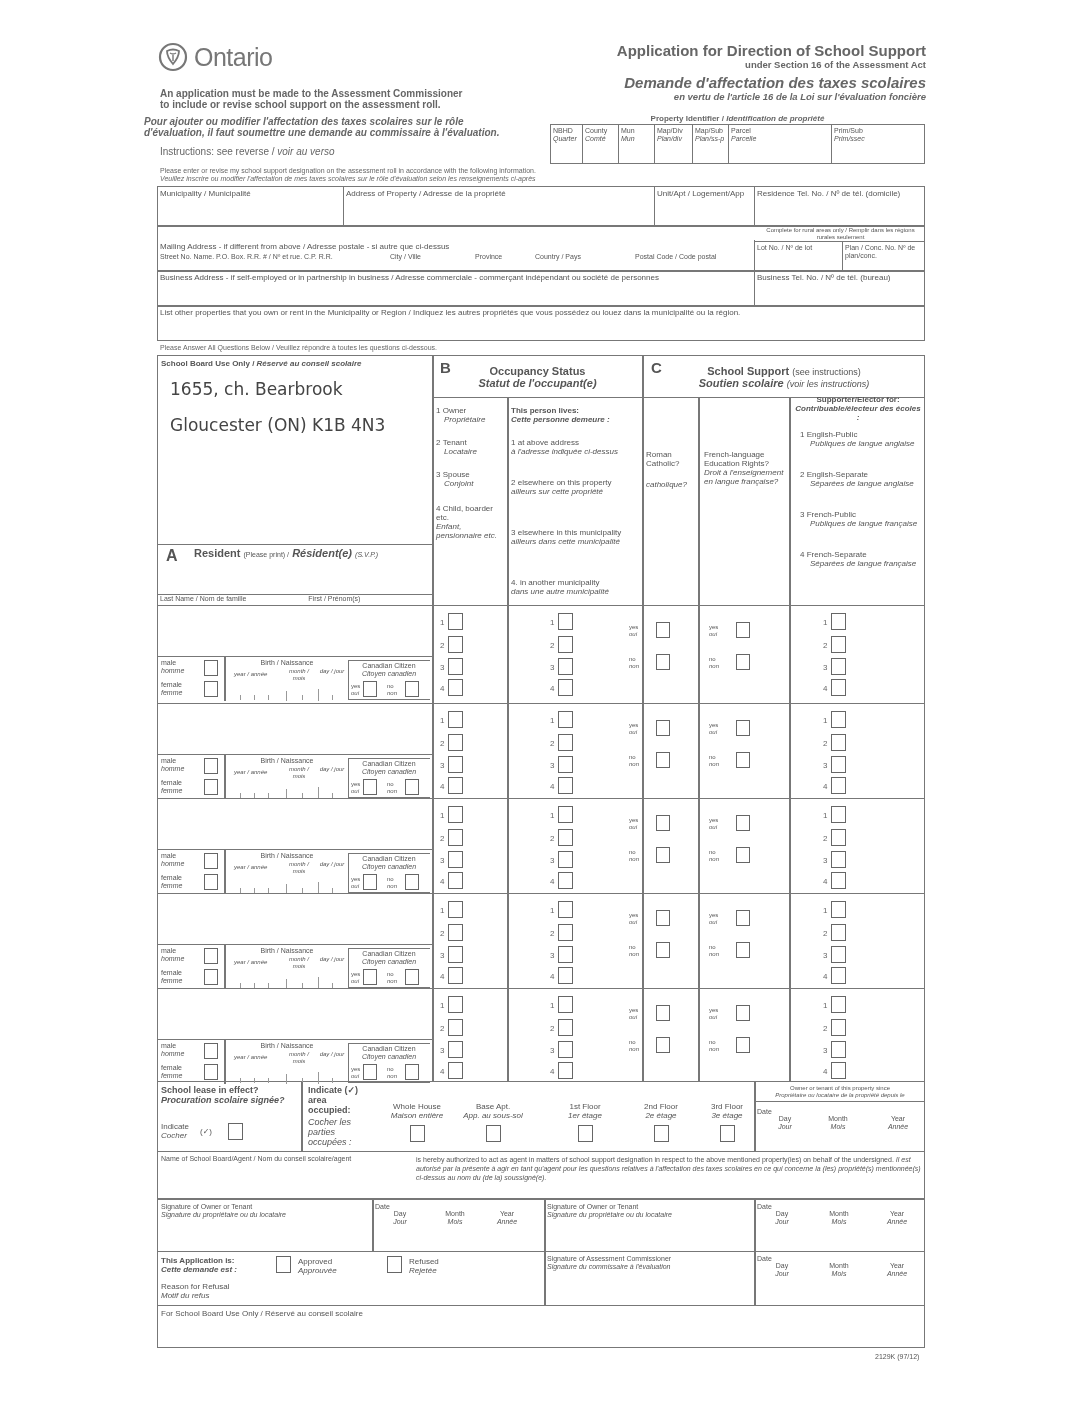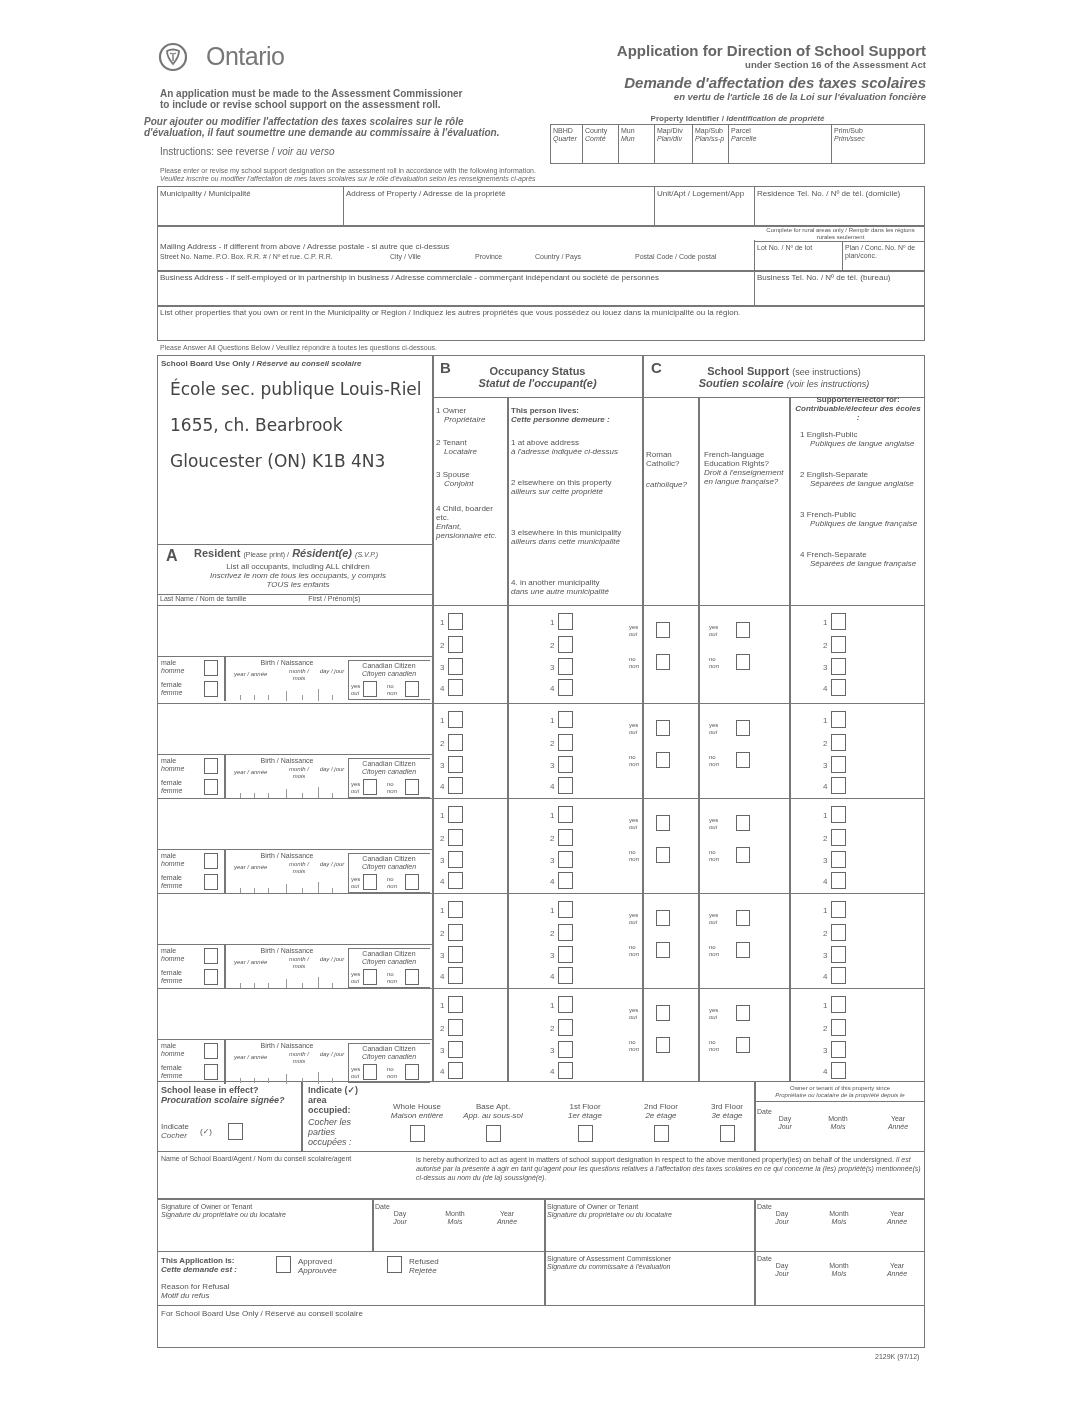--- a/index.html
+++ b/index.html
@@ -19,21 +19,21 @@
   .blk { display: block; }
   .center { text-align: center; }
   .right { text-align: right; }
   .vline { position: absolute; width: 1.5px; background: #777; }
   .hline { position: absolute; height: 1.5px; background: #777; }
   .tick { position: absolute; width: 1px; height: 5px; background: #999; }
 </style>
 </head>
 <body>
 
-<div class="abs" style="left:158px;top:42px;display:flex;align-items:flex-start;gap:12px;">
+<div class="abs" style="left:158px;top:42px;display:flex;align-items:center;">
   <svg width="30" height="30" viewBox="0 0 30 30">
     <circle cx="15" cy="15" r="13" fill="none" stroke="#777" stroke-width="2.2"></circle>
     <path d="M9 9 Q15 6 21 9 Q21 15 15 22 Q9 15 9 9 Z" fill="none" stroke="#777" stroke-width="1.8"></path>
     <path d="M12 11 Q15 13 18 11 M15 13 L15 19" fill="none" stroke="#777" stroke-width="1.4"></path>
   </svg>
   <span style="font-size:25px;color:#777;margin-left:6px;letter-spacing:-0.5px;">Ontario</span>
 </div>
 
 <div class="abs t10 bold" style="left:160px;top:88px;color:#666;">
   <span class="blk">An application must be made to the Assessment Commissioner</span>
@@ -128,38 +128,32 @@
 <div class="abs t7" style="left:160px;top:344px;color:#666;">Please Answer All Questions Below / Veuillez répondre à toutes les questions ci-dessous.</div>
 
 <div class="abs b" style="left:157px;top:355px;width:768px;height:727px;"></div>
 
 <div class="abs" style="left:158px;top:356px;width:274px;height:188px;">
   <div class="t8 bold" style="padding:3px;">
     <span>School Board Use Only /</span>
     <span class="it">Réservé au conseil scolaire</span>
   </div>
   <div style="padding:8px 0 0 12px;font-family:'DejaVu Sans',sans-serif;font-size:17px;color:#444;">
-    <span class="blk" style="height:36px;">École sec. publique Louis-Riel</span>
     <span class="blk" style="height:36px;">1655, ch. Bearbrook</span>
     <span class="blk">Gloucester (ON) K1B 4N3</span>
   </div>
 </div>
 
 <div class="abs" style="left:158px;top:544px;width:274px;height:50px;border-top:1.5px solid #777;">
   <span class="abs bold" style="left:8px;top:2px;font-size:16px;">A</span>
   <div class="abs" style="left:36px;top:2px;font-size:11px;">
     <span class="bold">Resident</span>
     <span class="t7">(Please print) /</span>
     <span class="bold it">Résident(e)</span>
     <span class="t7 it">(S.V.P.)</span>
-  </div>
-  <div class="abs t8 center" style="left:20px;top:17px;width:240px;">
-    <span class="blk">List all occupants, including ALL children</span>
-    <span class="blk it">Inscrivez le nom de tous les occupants, y compris</span>
-    <span class="blk it">TOUS les enfants</span>
   </div>
 </div>
 <div class="abs t7" style="left:158px;top:594px;width:274px;height:11px;border-top:1.5px solid #777;padding-left:2px;">
   <span>Last Name / Nom de famille</span>
   <span style="margin-left:60px;">First / Prénom(s)</span>
 </div>
 
 <div class="vline" style="left:432px;top:356px;height:726px;"></div>
 <div class="abs" style="left:433px;top:356px;width:209px;height:42px;border-bottom:1.5px solid #777;">
   <span class="abs bold" style="left:7px;top:3px;font-size:15px;">B</span>

